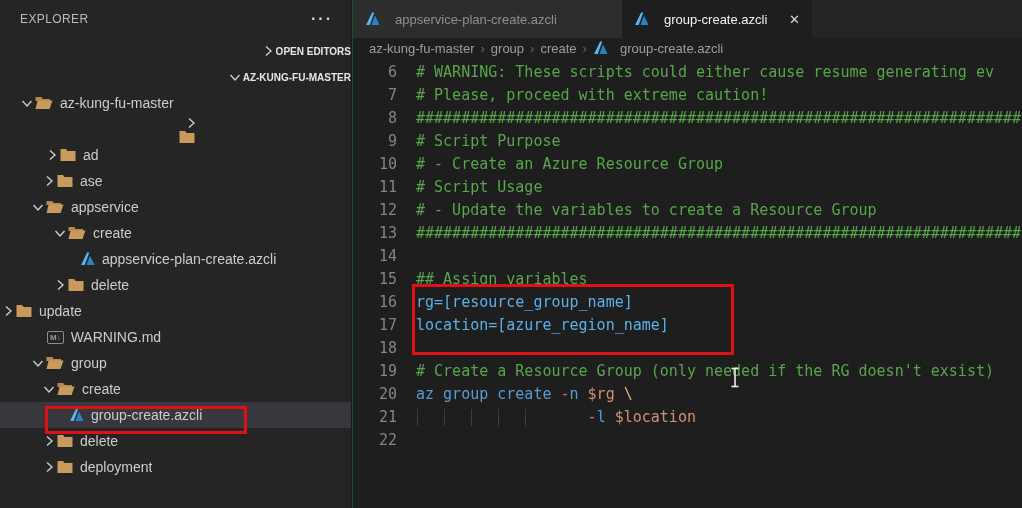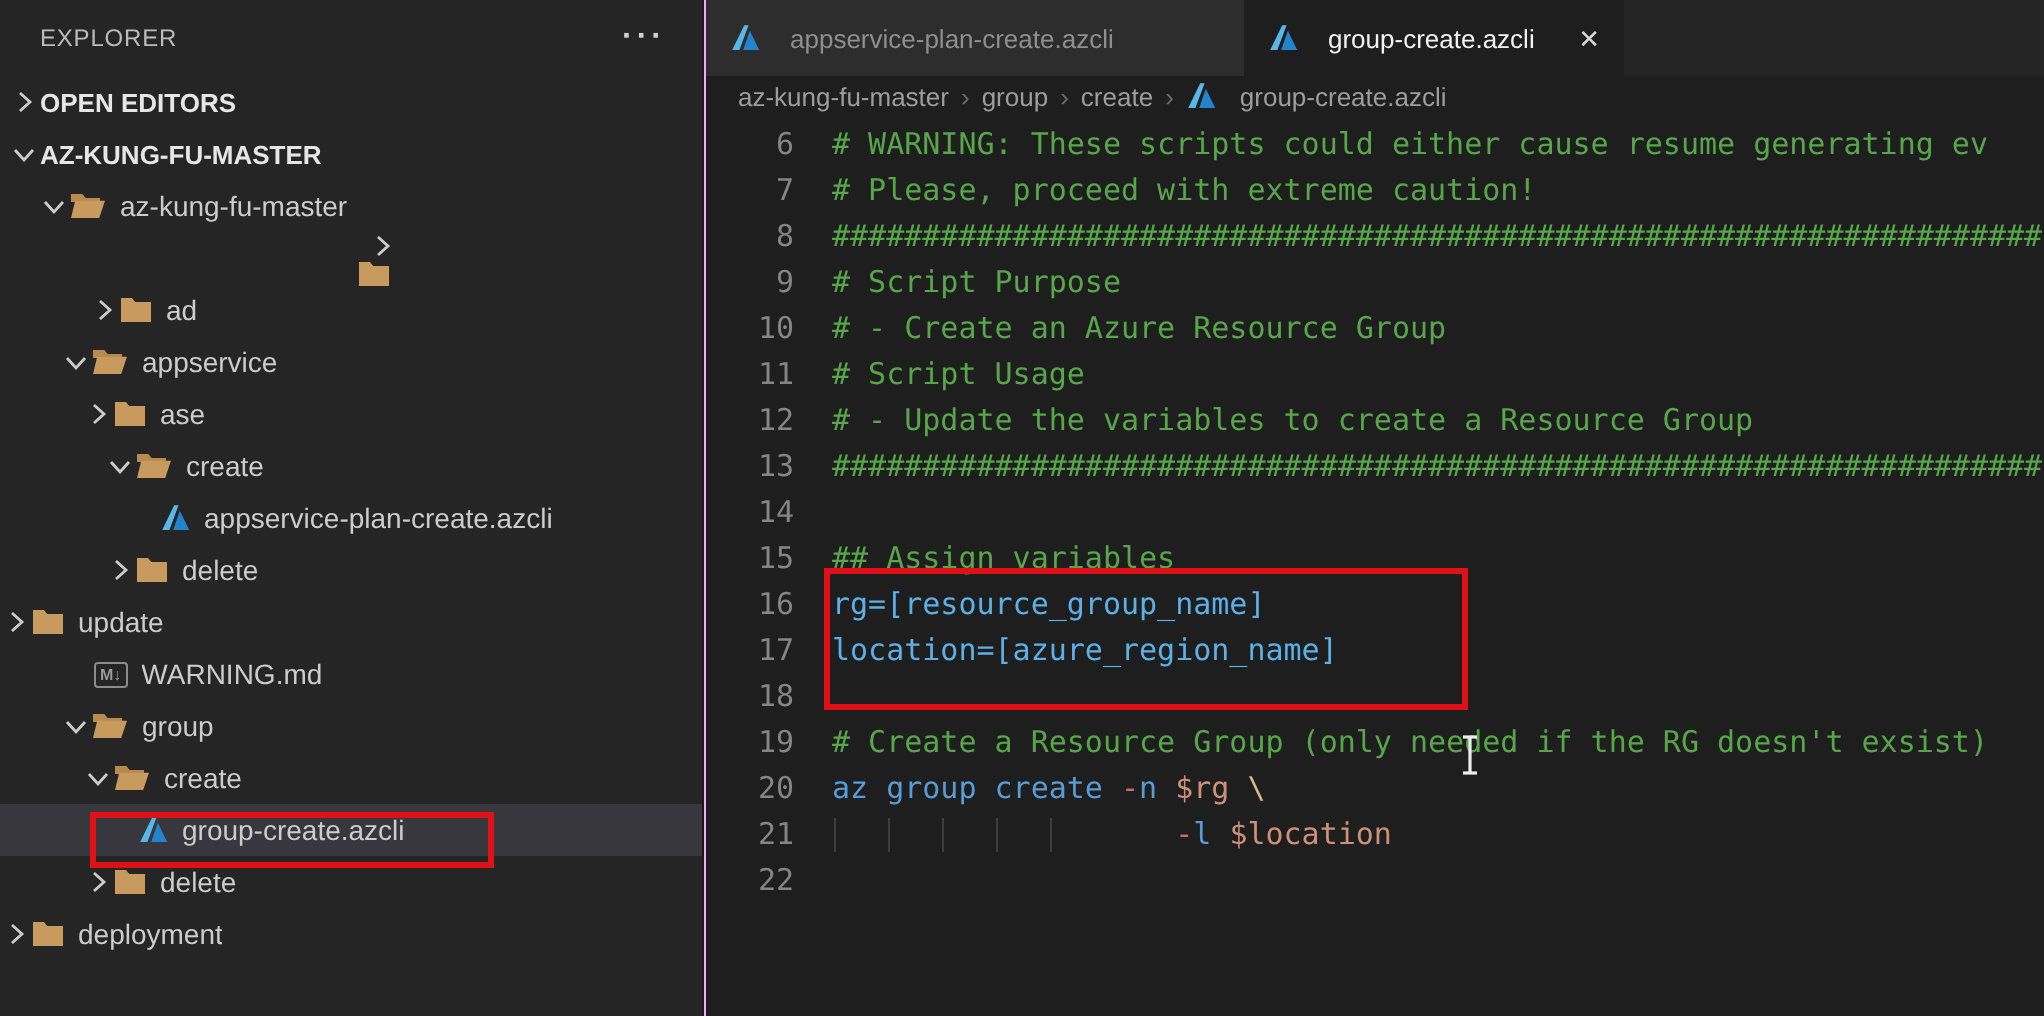--- a/index.html
+++ b/index.html
@@ -1,38 +1,38 @@
 <!DOCTYPE html>
 <html><head>
 <meta charset="utf-8">
 <style>
   html,body{margin:0;padding:0;background:#111;}
   *{box-sizing:border-box;}
   .app{
     width:1022px;height:508px;position:relative;overflow:hidden;
-    background:#f0abfc;font-family:"Liberation Sans",sans-serif;
+    background:#14532d;font-family:"Liberation Sans",sans-serif;
     color:#cccccc;cursor:default;
   }
   
   .sidebar{
     position:absolute;left:0;top:0;width:352px;height:508px;
     background:#252526;border-right:1px solid #191919;overflow:hidden;
   }
   .sb-header{
     height:38px;display:flex;align-items:center;justify-content:space-between;
     padding:0 18px 0 20px;
   }
   .sb-title{font-size:12px;letter-spacing:.4px;color:#bbbbbb;}
   .sb-more{color:#d0d0d0;font-size:16px;font-weight:700;letter-spacing:2px;line-height:10px;}
   .tree{position:relative;}
   .trow{
     height:26px;display:flex;align-items:center;position:relative;
     white-space:nowrap;font-size:14px;color:#cccccc;
   }
-  .trow.section{font-weight:700;color:#e6e6e6;font-size:13px;}
+  .trow.section{font-weight:700;color:#e6e6e6;font-size:10px;justify-content:flex-end;}
   .trow.selected{background:#37373d;}
   .tw{width:16px;display:inline-flex;justify-content:center;flex:none;}
   .ticon{display:inline-flex;align-items:center;margin-right:7px;flex:none;}
   .tlabel{overflow:hidden;text-overflow:clip;}
   .chev svg{display:block;}
   .md-badge{
     font-size:8px;font-weight:700;color:#9a9a9a;border:1px solid #8c8c8c;
     border-radius:2px;padding:1px 2px;line-height:9px;letter-spacing:0;
   }
   
@@ -128,46 +128,46 @@
               <path d="M5 2.5 L10 7 L5 11.5" stroke="#cccccc" stroke-width="1.4" fill="none"></path>
             </svg>
           </span>
           <span class="ticon">
             <svg width="16" height="14" viewBox="0 0 16 14">
               <path fill="#c89a5e" d="M0.5 1 H6 L7.6 3 H15.5 V13 H0.5 Z"></path>
             </svg>
           </span>
           <span class="tlabel">ad</span>
         </div>
+        <div class="trow" style="padding-left: 41px;">
+          <span class="tw chev">
+            <svg width="14" height="14" viewBox="0 0 14 14">
+              <path d="M5 2.5 L10 7 L5 11.5" stroke="#cccccc" stroke-width="1.4" fill="none"></path>
+            </svg>
+          </span>
+          <span class="ticon">
+            <svg width="16" height="14" viewBox="0 0 16 14">
+              <path fill="#c89a5e" d="M0.5 1 H6 L7.6 3 H15.5 V13 H0.5 Z"></path>
+            </svg>
+          </span>
+          <span class="tlabel">ase</span>
+        </div>
         <div class="trow" style="padding-left: 30px;">
           <span class="tw chev">
             <svg width="14" height="14" viewBox="0 0 14 14">
               <path d="M2.5 5 L7 10 L11.5 5" stroke="#cccccc" stroke-width="1.4" fill="none"></path>
             </svg>
           </span>
           <span class="ticon">
             <svg width="18" height="14" viewBox="0 0 18 14">
               <path fill="#b9894e" d="M0.5 1 H6.2 L7.8 3 H15 V5 H0.5 Z"></path>
               <path fill="#c89a5e" d="M2.6 4.4 H17.5 L14.6 13 H0.5 Z"></path>
             </svg>
           </span>
           <span class="tlabel">appservice</span>
-        </div>
-        <div class="trow" style="padding-left: 41px;">
-          <span class="tw chev">
-            <svg width="14" height="14" viewBox="0 0 14 14">
-              <path d="M5 2.5 L10 7 L5 11.5" stroke="#cccccc" stroke-width="1.4" fill="none"></path>
-            </svg>
-          </span>
-          <span class="ticon">
-            <svg width="16" height="14" viewBox="0 0 16 14">
-              <path fill="#c89a5e" d="M0.5 1 H6 L7.6 3 H15.5 V13 H0.5 Z"></path>
-            </svg>
-          </span>
-          <span class="tlabel">ase</span>
         </div>
         <div class="trow" style="padding-left: 52px;">
           <span class="tw chev">
             <svg width="14" height="14" viewBox="0 0 14 14">
               <path d="M2.5 5 L7 10 L11.5 5" stroke="#cccccc" stroke-width="1.4" fill="none"></path>
             </svg>
           </span>
           <span class="ticon">
             <svg width="18" height="14" viewBox="0 0 18 14">
               <path fill="#b9894e" d="M0.5 1 H6.2 L7.8 3 H15 V5 H0.5 Z"></path>
@@ -261,21 +261,21 @@
               <path d="M5 2.5 L10 7 L5 11.5" stroke="#cccccc" stroke-width="1.4" fill="none"></path>
             </svg>
           </span>
           <span class="ticon">
             <svg width="16" height="14" viewBox="0 0 16 14">
               <path fill="#c89a5e" d="M0.5 1 H6 L7.6 3 H15.5 V13 H0.5 Z"></path>
             </svg>
           </span>
           <span class="tlabel">delete</span>
         </div>
-        <div class="trow" style="">
+        <div class="trow" style="padding-left: 41px;">
           <span class="tw chev">
             <svg width="14" height="14" viewBox="0 0 14 14">
               <path d="M5 2.5 L10 7 L5 11.5" stroke="#cccccc" stroke-width="1.4" fill="none"></path>
             </svg>
           </span>
           <span class="ticon">
             <svg width="16" height="14" viewBox="0 0 16 14">
               <path fill="#c89a5e" d="M0.5 1 H6 L7.6 3 H15.5 V13 H0.5 Z"></path>
             </svg>
           </span>

